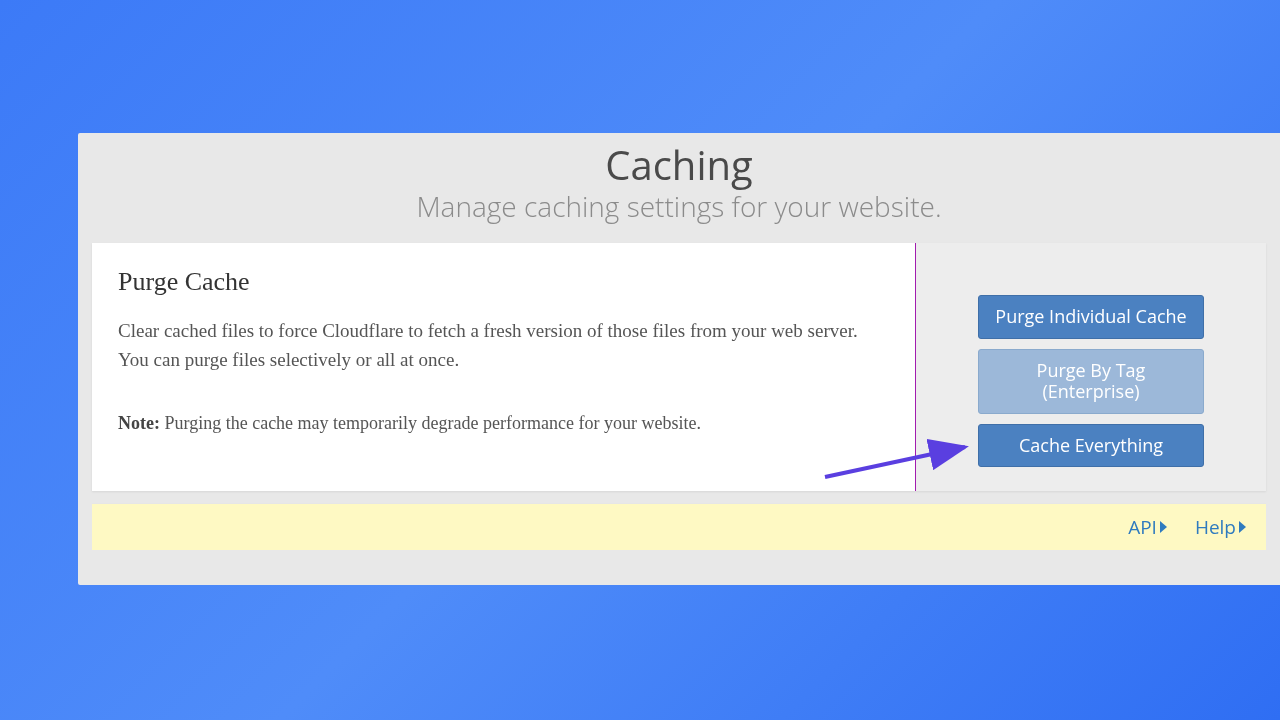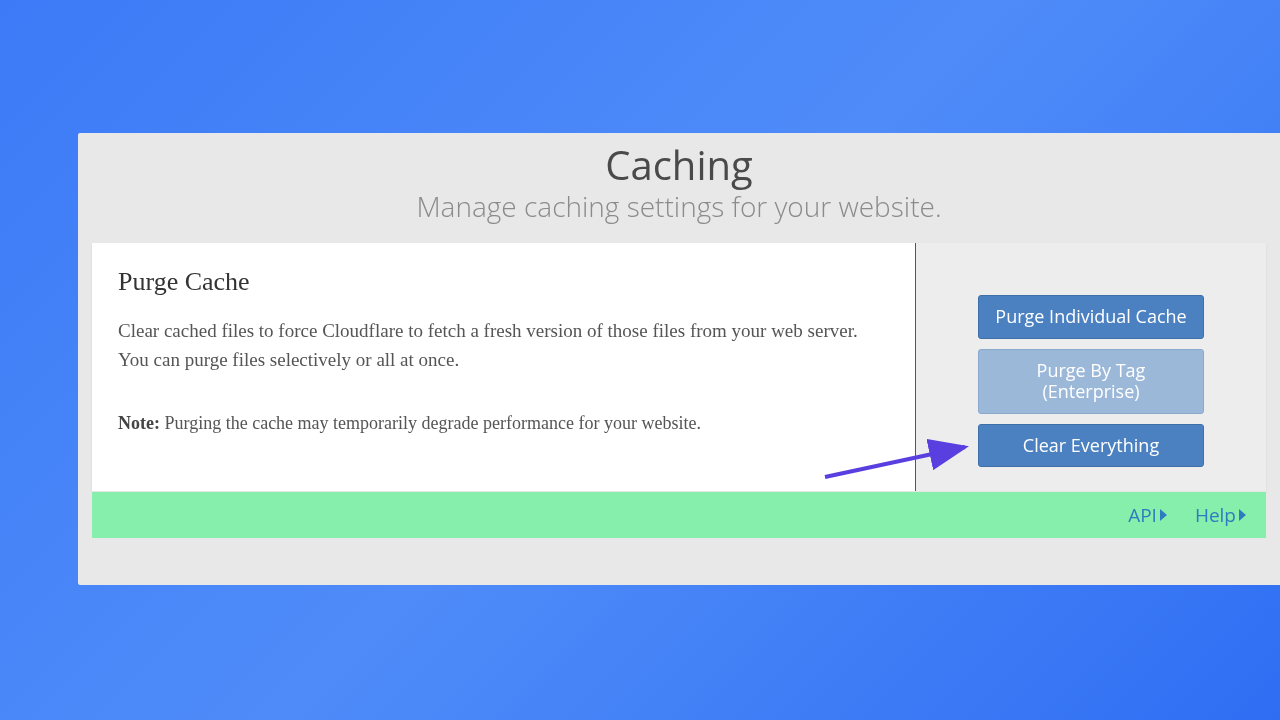--- a/index.html
+++ b/index.html
@@ -96,22 +96,22 @@
     border-radius: 3px;
     border: 1px solid #3f6fa8;
     cursor: pointer;
     line-height: 1.2;
   }
   .btn.muted {
     background: #9cb8d9;
     border-color: #8aaacd;
   }
   .footer {
-    background: #86efac;
-    margin: 0 14px;
+    background: #fef9c3;
+    margin: 12px 14px;
     padding: 10px 20px;
     display: flex;
     justify-content: flex-end;
     gap: 28px;
     align-items: center;
     border-top: 1px solid #e6e6e6;
   }
   .footer-link {
     color: #2f7bbf;
     font-size: 19px;
@@ -147,21 +147,21 @@
     <div class="card-left">
       <h2 class="card-heading">Purge Cache</h2>
       <p class="card-desc">Clear cached files to force Cloudflare to fetch a fresh version of those files from your web server. You can purge files selectively or all at once.</p>
       <p class="card-note">
         <strong>Note:</strong><span> Purging the cache may temporarily degrade performance for your website.</span>
       </p>
     </div>
     <div class="card-right">
       <div class="btn">Purge Individual Cache</div>
       <div class="btn muted">Purge By Tag (Enterprise)</div>
-      <div class="btn">Clear Everything</div>
+      <div class="btn">Cache Everything</div>
     </div>
   </div>
 
   <div class="footer">
     <span class="footer-link">
       <span>API</span>
       <span class="chevron"></span>
     </span>
     <span class="footer-link">
       <span>Help</span>

